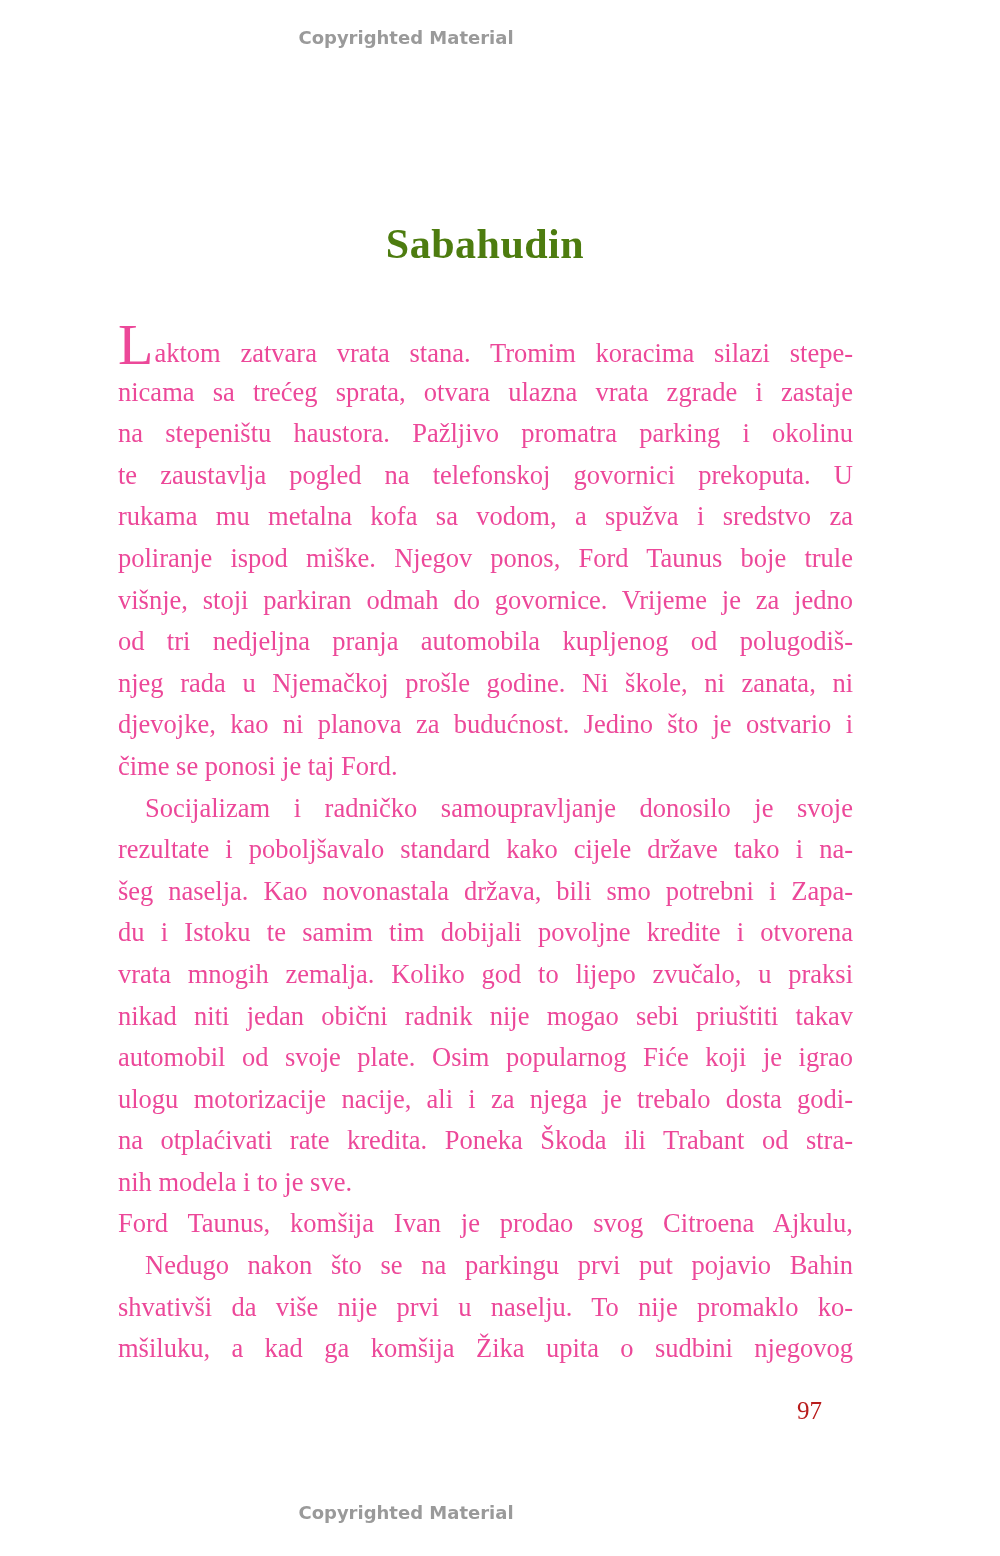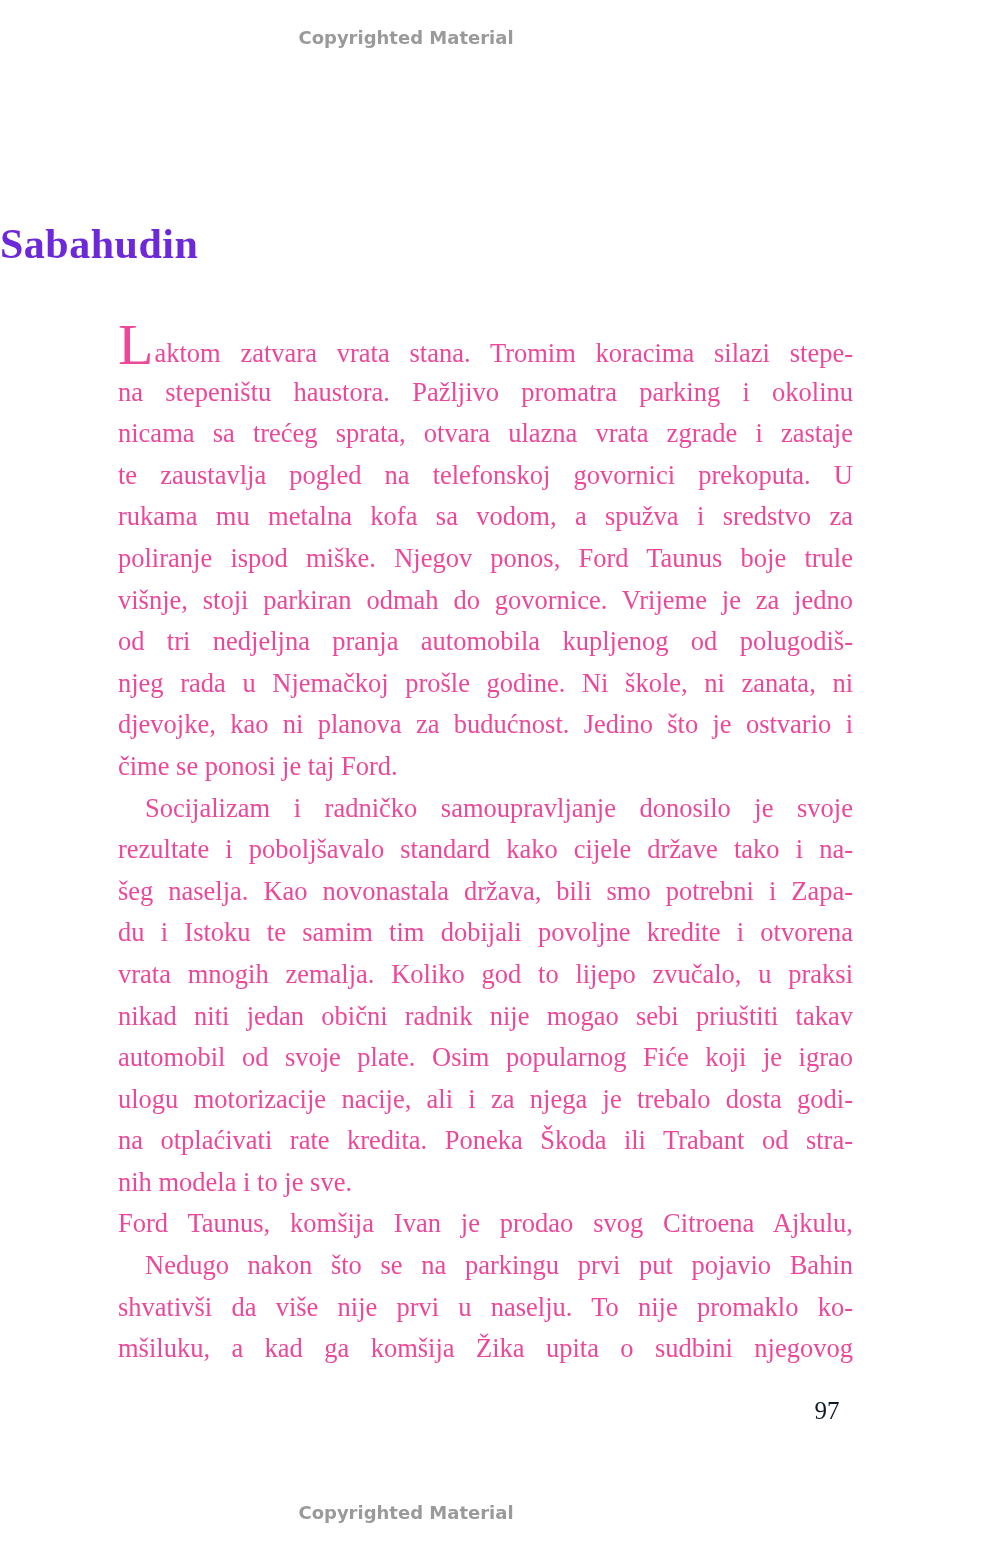--- a/index.html
+++ b/index.html
@@ -27,23 +27,24 @@
       letter-spacing: 0px;
     }
     .watermark.top { top: 27px; }
     .watermark.bottom { top: 1502px; }
 
     .chapter-title {
       position: absolute;
       top: 192px;
       left: 0;
       width: 970px;
+      text-align: center;
       font-family: "Liberation Serif", "DejaVu Serif", serif;
       font-size: 42px;
-      color: #6d28d9;
+      color: #4d7c0f;
       letter-spacing: 0.5px;
     }
 
     .body-text {
       position: absolute;
       top: 330px;
       left: 118px;
       width: 735px;
       font-family: "Liberation Serif", "DejaVu Serif", serif;
       font-size: 26.5px;
@@ -70,39 +71,39 @@
       line-height: 30px;
       vertical-align: -2px;
       margin-right: 1px;
     }
 
     .page-number {
       position: absolute;
       top: 1397px;
       left: 797px;
       width: 60px;
-      text-align: center;
+      text-align: left;
       font-family: "Liberation Serif", "DejaVu Serif", serif;
       font-size: 25px;
-      color: #0f172a;
+      color: #b91c1c;
     }
   </style>
 </head>
 <body>
 
 <div class="watermark top">Copyrighted Material</div>
 
 <h1 class="chapter-title">Sabahudin</h1>
 
 <div class="body-text">
 
   <div>
     <span class="line" style="white-space: nowrap;"><span class="drop-cap">L</span><span>aktom zatvara vrata stana. Tromim koracima silazi stepe-</span></span>
+    <span class="line" style="white-space: nowrap;">nicama sa trećeg sprata, otvara ulazna vrata zgrade i zastaje</span>
     <span class="line" style="white-space: nowrap;">na stepeništu haustora. Pažljivo promatra parking i okolinu</span>
-    <span class="line" style="white-space: nowrap;">nicama sa trećeg sprata, otvara ulazna vrata zgrade i zastaje</span>
     <span class="line" style="white-space: nowrap;">te zaustavlja pogled na telefonskoj govornici prekoputa. U</span>
     <span class="line" style="white-space: nowrap;">rukama mu metalna kofa sa vodom, a spužva i sredstvo za</span>
     <span class="line" style="white-space: nowrap;">poliranje ispod miške. Njegov ponos, Ford Taunus boje trule</span>
     <span class="line" style="white-space: nowrap;">višnje, stoji parkiran odmah do govornice. Vrijeme je za jedno</span>
     <span class="line" style="white-space: nowrap;">od tri nedjeljna pranja automobila kupljenog od polugodiš-</span>
     <span class="line" style="white-space: nowrap;">njeg rada u Njemačkoj prošle godine. Ni škole, ni zanata, ni</span>
     <span class="line" style="white-space: nowrap;">djevojke, kao ni planova za budućnost. Jedino što je ostvario i</span>
     <span class="line last" style="white-space: nowrap;">čime se ponosi je taj Ford.</span>
   </div>
 

